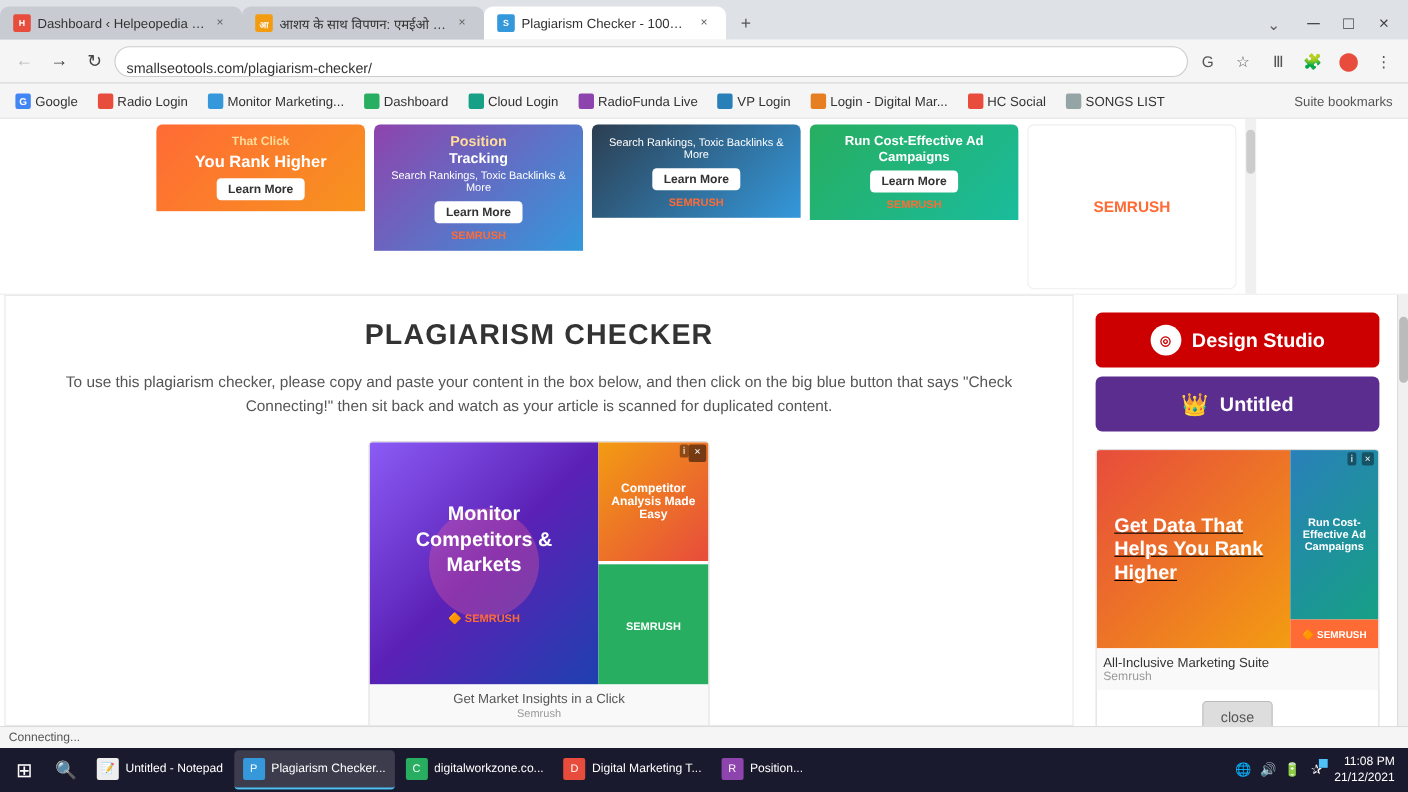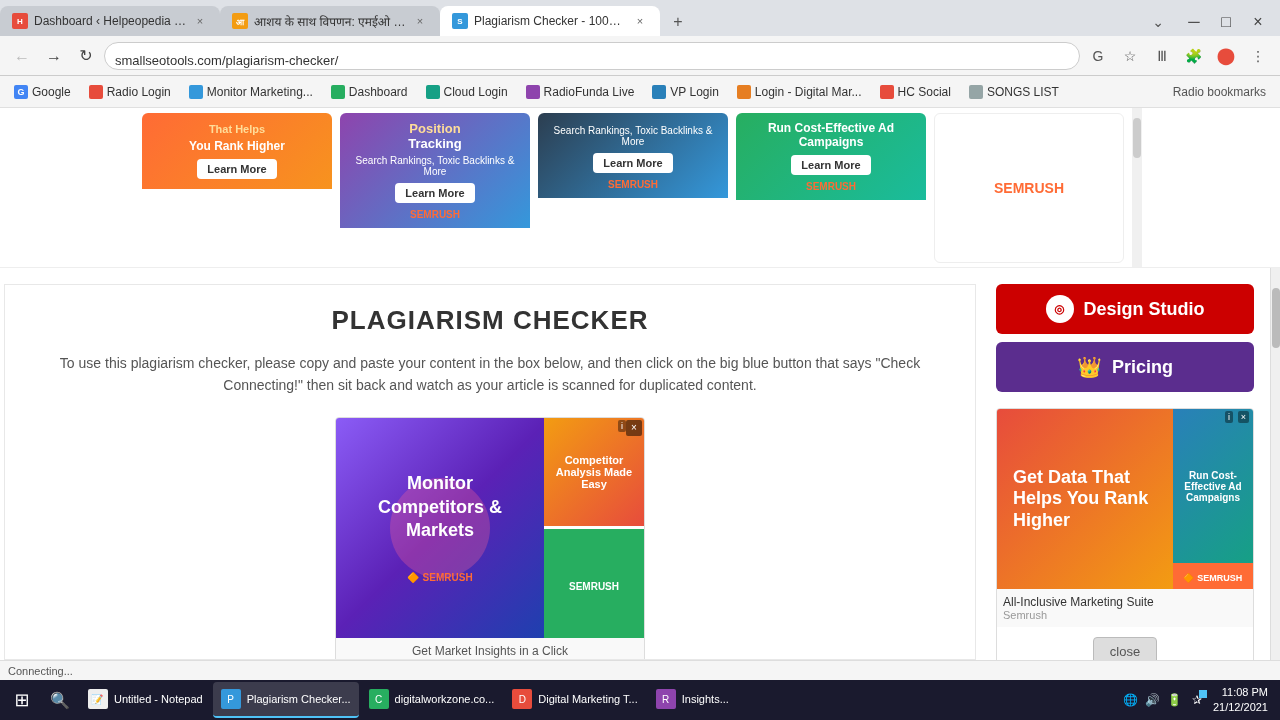--- a/index.html
+++ b/index.html
@@ -10,21 +10,21 @@
     .tab.inactive { background: #c8ccd2; }
     .tab-favicon { width: 16px; height: 16px; margin-right: 6px; border-radius: 2px; flex-shrink: 0; }
     .tab-title { flex: 1; overflow: hidden; text-overflow: ellipsis; white-space: nowrap; font-size: 12px; color: #333; }
     .tab-close { width: 16px; height: 16px; display: flex; align-items: center; justify-content: center; border-radius: 50%; margin-left: 4px; cursor: pointer; font-size: 11px; color: #666; }
     .new-tab-btn { width: 28px; height: 28px; display: flex; align-items: center; justify-content: center; border-radius: 50%; margin-left: 4px; cursor: pointer; font-size: 16px; color: #555; }
     .tab-expand { width: 28px; height: 28px; display: flex; align-items: center; justify-content: center; color: #555; font-size: 14px; margin-left: auto; margin-right: 4px; }
 
     .toolbar { display: flex; align-items: center; height: 40px; background: #f5f5f5; padding: 0 8px; gap: 4px; border-bottom: 1px solid #ccc; }
     .toolbar-btn { width: 28px; height: 28px; display: flex; align-items: center; justify-content: center; border-radius: 50%; cursor: pointer; color: #444; font-size: 16px; }
     .toolbar-btn.disabled { color: #bbb; cursor: default; }
-    .address-bar { flex: 1; height: 28px; background: #fff; border: 1px solid #ccc; border-radius: 14px; display: flex; align-items: flex-start; padding: 10px 10px; font-size: 13px; color: #333; }
+    .address-bar { flex: 1; height: 28px; background: #fff; border: 1px solid #ccc; border-radius: 14px; display: flex; align-items: flex-end; padding: 0 10px; font-size: 13px; color: #333; }
     .address-bar span { flex: 1; overflow: hidden; text-overflow: ellipsis; white-space: nowrap; }
     .toolbar-icons { display: flex; align-items: center; gap: 4px; }
     .toolbar-icon { width: 28px; height: 28px; display: flex; align-items: center; justify-content: center; border-radius: 50%; cursor: pointer; font-size: 14px; color: #555; }
 
     .bookmarks-bar { display: flex; align-items: center; height: 32px; background: #f5f5f5; padding: 0 8px; gap: 6px; border-bottom: 1px solid #e0e0e0; font-size: 12px; overflow: hidden; }
     .bookmark-item { display: flex; align-items: center; gap: 4px; padding: 2px 6px; border-radius: 4px; cursor: pointer; white-space: nowrap; color: #333; }
     .bm-icon { width: 14px; height: 14px; border-radius: 2px; }
     .bookmarks-more { margin-left: auto; padding: 2px 6px; cursor: pointer; color: #555; }
 
     
@@ -175,33 +175,33 @@
     </div>
     <div class="bookmark-item">
       <div class="bm-icon" style="background:#e74c3c;"></div>
       <span>HC Social</span>
     </div>
     <div class="bookmark-item">
       <div class="bm-icon" style="background:#95a5a6;"></div>
       <span>SONGS LIST</span>
     </div>
     <div class="bookmarks-more">
-      <span>Radio bookmarks</span>
+      <span>Suite bookmarks</span>
     </div>
   </div>
 </div>
 
 <div class="page-content">
 
   <div class="ad-banner">
     <div class="ad-card">
       <div class="ad-card-1">
         <div>
-          <div style="font-size:11px; color:#ffdd99; margin-bottom:4px;">That Helps</div>
-          <div style="font-size:12px; font-weight:bold;">You Rank Higher</div>
+          <div style="font-size:11px; color:#ffdd99; margin-bottom:4px;">That Click</div>
+          <div style="font-size:15px; font-weight:bold;">You Rank Higher</div>
           <button class="learn-more-btn">Learn More</button>
         </div>
       </div>
     </div>
     <div class="ad-card">
       <div class="ad-card-2">
         <div style="font-weight:bold; font-size:13px; color:#ffdd99;">Position</div>
         <div style="font-weight:bold; font-size:13px;">Tracking</div>
         <div style="font-size:10px; margin-top:4px;">Search Rankings, Toxic Backlinks &amp; More</div>
         <button class="learn-more-btn">Learn More</button>
@@ -226,21 +226,21 @@
       <div style="font-weight:bold; font-size:14px; color:#ff6b35;">SEMRUSH</div>
     </div>
 
     <div style="width:10px; background:#f0f0f0; height:160px; position:relative; margin-left:4px;">
       <div style="width:8px; height:40px; background:#ccc; border-radius:4px; position:absolute; top:10px; left:1px;"></div>
     </div>
   </div>
 
   <div class="main-body">
 
-    <div style="flex:1; display:flex; flex-direction:column; overflow:hidden;margin-top:16px;">
+    <div style="flex:1; display:flex; flex-direction:column; overflow:hidden;">
       <div style="flex:1; background:white; padding:20px 40px; overflow-y:hidden; border: 1px solid #e8e8e8; margin: 0 4px;">
         <h1 class="page-title">PLAGIARISM CHECKER</h1>
         <p class="page-description">To use this plagiarism checker, please copy and paste your content in the box below, and then click on the big blue button that says "Check Connecting!" then sit back and watch as your article is scanned for duplicated content.</p>
 
         <div class="content-ad">
           <div style="position:relative;">
             <span class="ad-xi">i</span>
             <button class="ad-close-btn" style="right:2px; top:2px;">×</button>
 
             <div style="display:flex; height:220px;">
@@ -287,30 +287,30 @@
     <div class="sidebar">
 
       <div class="sidebar-widget">
         <button class="design-studio-btn">
           <span style="width:28px; height:28px; background:#fff; border-radius:50%; display:flex; align-items:center; justify-content:center; color:#cc0000; font-weight:bold; font-size:12px;">◎</span>
           <span>Design Studio</span>
         </button>
 
         <button class="pricing-btn">
           <span class="crown-icon">👑</span>
-          <span>Pricing</span>
+          <span>Untitled</span>
         </button>
       </div>
 
       <div class="sidebar-ad">
         <div style="position:relative;">
           <span style="position:absolute; top:2px; right:20px; background:rgba(0,0,0,0.4); color:white; font-size:9px; padding:1px 3px; border-radius:2px; z-index:10;">i</span>
           <span style="position:absolute; top:2px; right:4px; background:rgba(0,0,0,0.4); color:white; font-size:9px; padding:1px 3px; border-radius:2px; z-index:10; cursor:pointer;">×</span>
           <div style="display:flex; height:180px;">
-            <div style="flex:1; background:linear-gradient(135deg, #e74c3c, #f39c12); padding:16px; display:flex; flex-direction:column; justify-content:center;">
+            <div style="flex:1; background:linear-gradient(135deg, #e74c3c, #f39c12); padding:16px; display:flex; flex-direction:column; justify-content:center;text-decoration:underline;">
               <div style="font-size:18px; font-weight:bold; color:white; line-height:1.2;">Get Data That Helps You Rank Higher</div>
             </div>
             <div style="width:80px; display:flex; flex-direction:column;">
               <div style="flex:1; background:linear-gradient(135deg, #2980b9, #16a085); display:flex; align-items:center; justify-content:center; padding:6px; text-align:center;">
                 <span style="color:white; font-size:10px; font-weight:bold;">Run Cost-Effective Ad Campaigns</span>
               </div>
               <div style="background:#ff6b35; padding:4px; text-align:center;">
                 <span style="color:white; font-size:9px; font-weight:bold;">🔶 SEMRUSH</span>
               </div>
             </div>
@@ -357,21 +357,21 @@
     <span class="taskbar-app-label">digitalworkzone.co...</span>
   </div>
 
   <div class="taskbar-app">
     <div class="taskbar-app-icon" style="background:#e74c3c; display:flex; align-items:center; justify-content:center; color:white; font-size:10px;">D</div>
     <span class="taskbar-app-label">Digital Marketing T...</span>
   </div>
 
   <div class="taskbar-app">
     <div class="taskbar-app-icon" style="background:#8e44ad; display:flex; align-items:center; justify-content:center; color:white; font-size:10px;">R</div>
-    <span class="taskbar-app-label">Insights...</span>
+    <span class="taskbar-app-label">Position...</span>
   </div>
 
   <div class="taskbar-right">
     <div class="system-tray">
       <div class="tray-icon">🌐</div>
       <div class="tray-icon">🔊</div>
       <div class="tray-icon">🔋</div>
       <div class="tray-icon" style="position:relative;">
         <span style="position:absolute; top:-2px; right:-2px; width:8px; height:8px; background:#4fc3f7; border-radius:50;"></span>
         ✰

